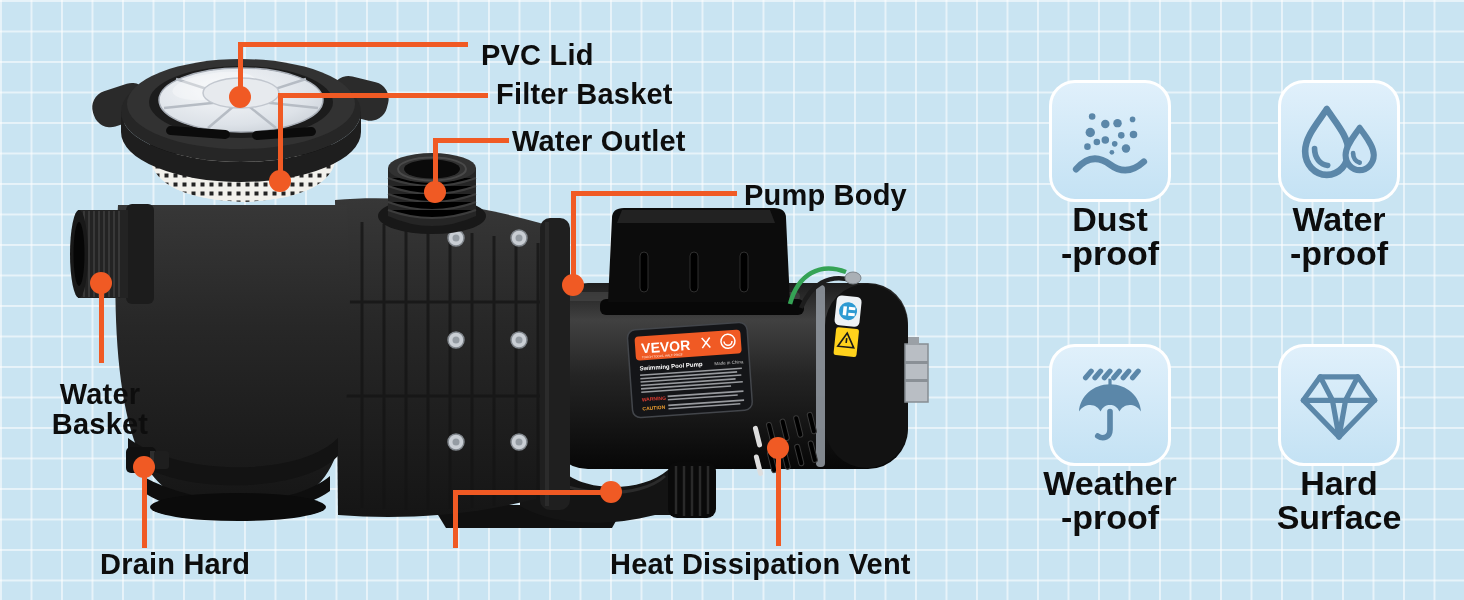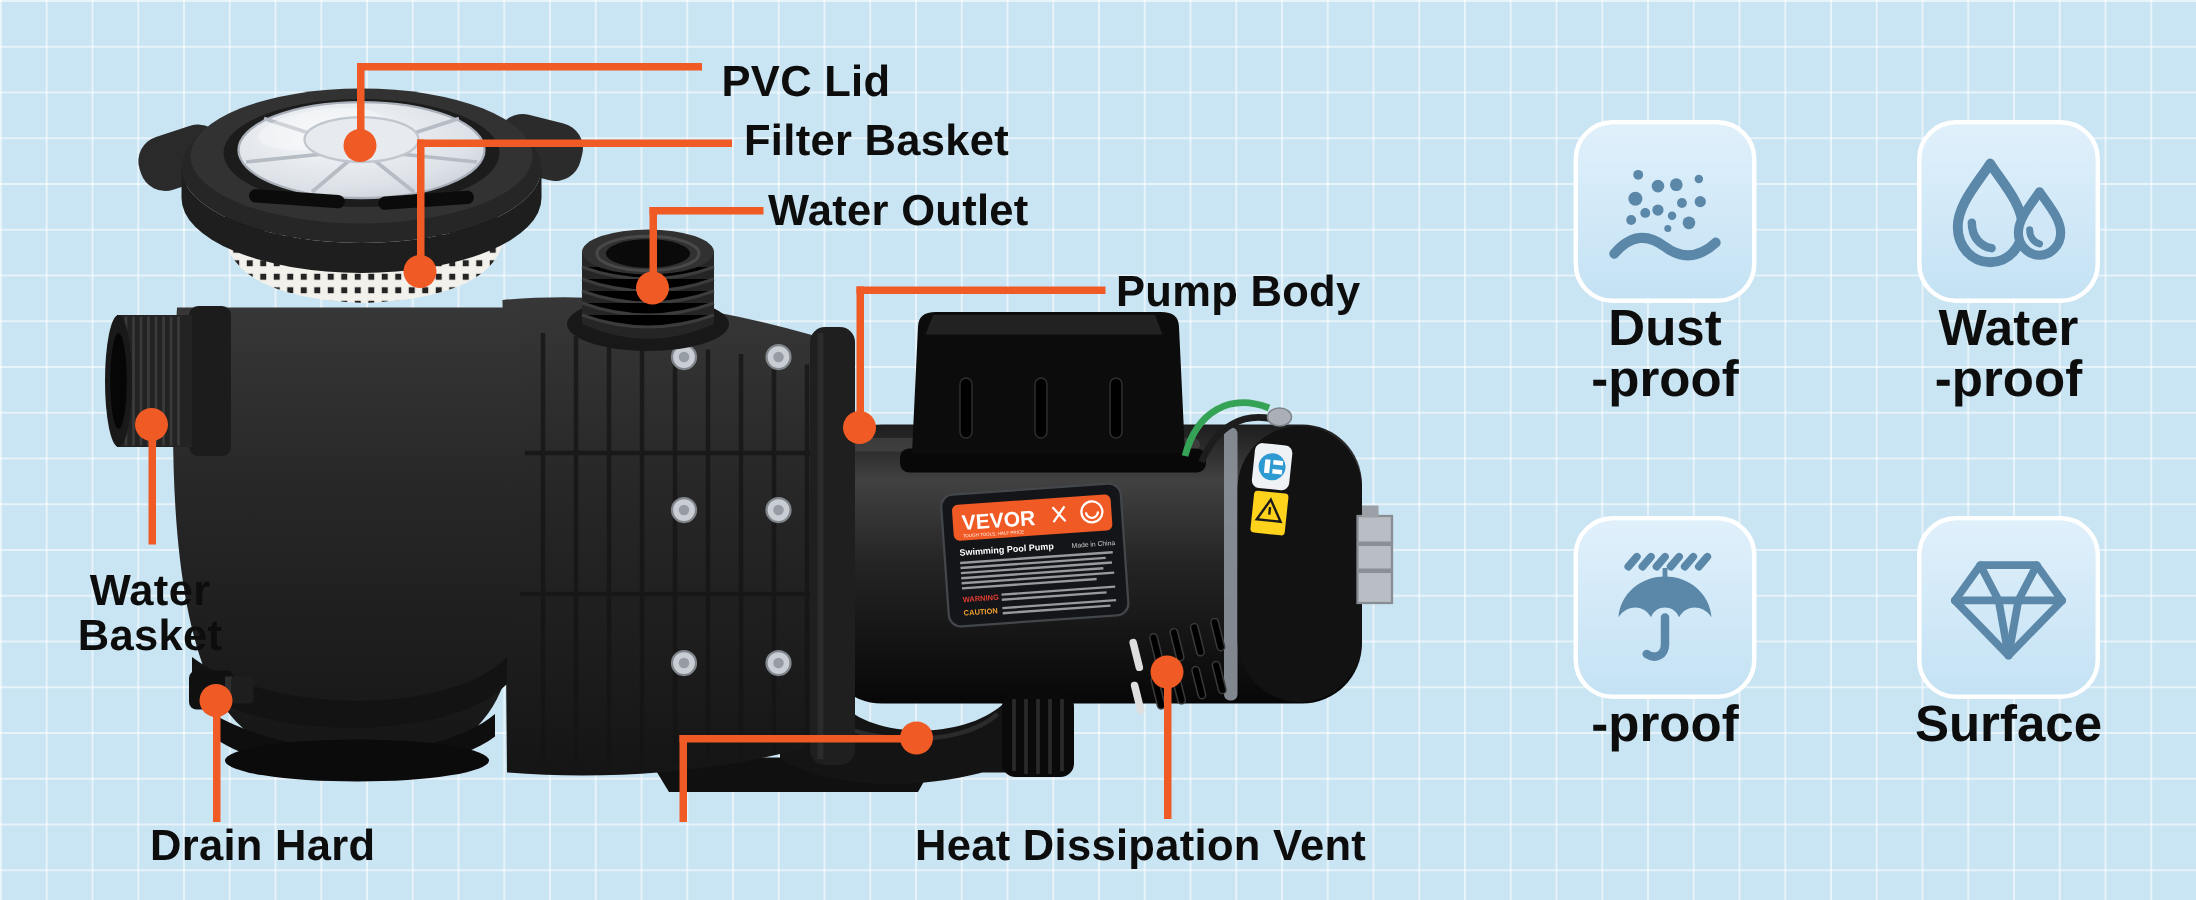--- a/index.html
+++ b/index.html
@@ -378,33 +378,35 @@
           <path d="M54,21 L60,14"></path>
             <path d="M64,21 L70,14"></path>
             <path d="M74,21 L80,14"></path>
         </g>
         <rect x="48.3" y="22" width="3.4" height="8" fill="#5b87a9"></rect>
         <path d="M50,28 C32,28 18,41 17,57 C20,52 25,50 29,50 C34,50 38,53 40,57 C42,52 46,50 50,50 C54,50 58,52 60,57 C62,53 66,50 71,50 C75,50 80,52 83,57 C82,41 68,28 50,28 Z" fill="#5b87a9"></path>
         <path d="M50,57 L50,76 C50,84 43,87 37,83" stroke="#5b87a9" stroke-width="6" stroke-linecap="round" fill="none"></path>
       </svg>
     </div>
     <div class="cap">
+      <span>Weather</span>
       <span>-proof</span>
     </div>
   </div>
 
   <div class="feature" style="left:1239px;top:344px;">
     <div class="tile">
       <svg viewBox="0 0 100 100">
         <g stroke="#5b87a9" stroke-width="5.5" stroke-linejoin="round" stroke-linecap="round" fill="none">
           <path d="M30,20 L70,20 L88,45 L50,84 L12,45 Z"></path>
           <path d="M12,45 L88,45"></path>
           <path d="M30,20 L43,45 L50,84"></path>
           <path d="M70,20 L57,45 L50,84"></path>
         </g>
       </svg>
     </div>
     <div class="cap">
+      <span>Hard</span>
       <span>Surface</span>
     </div>
   </div>
 
 </div>
 
 </body></html>

